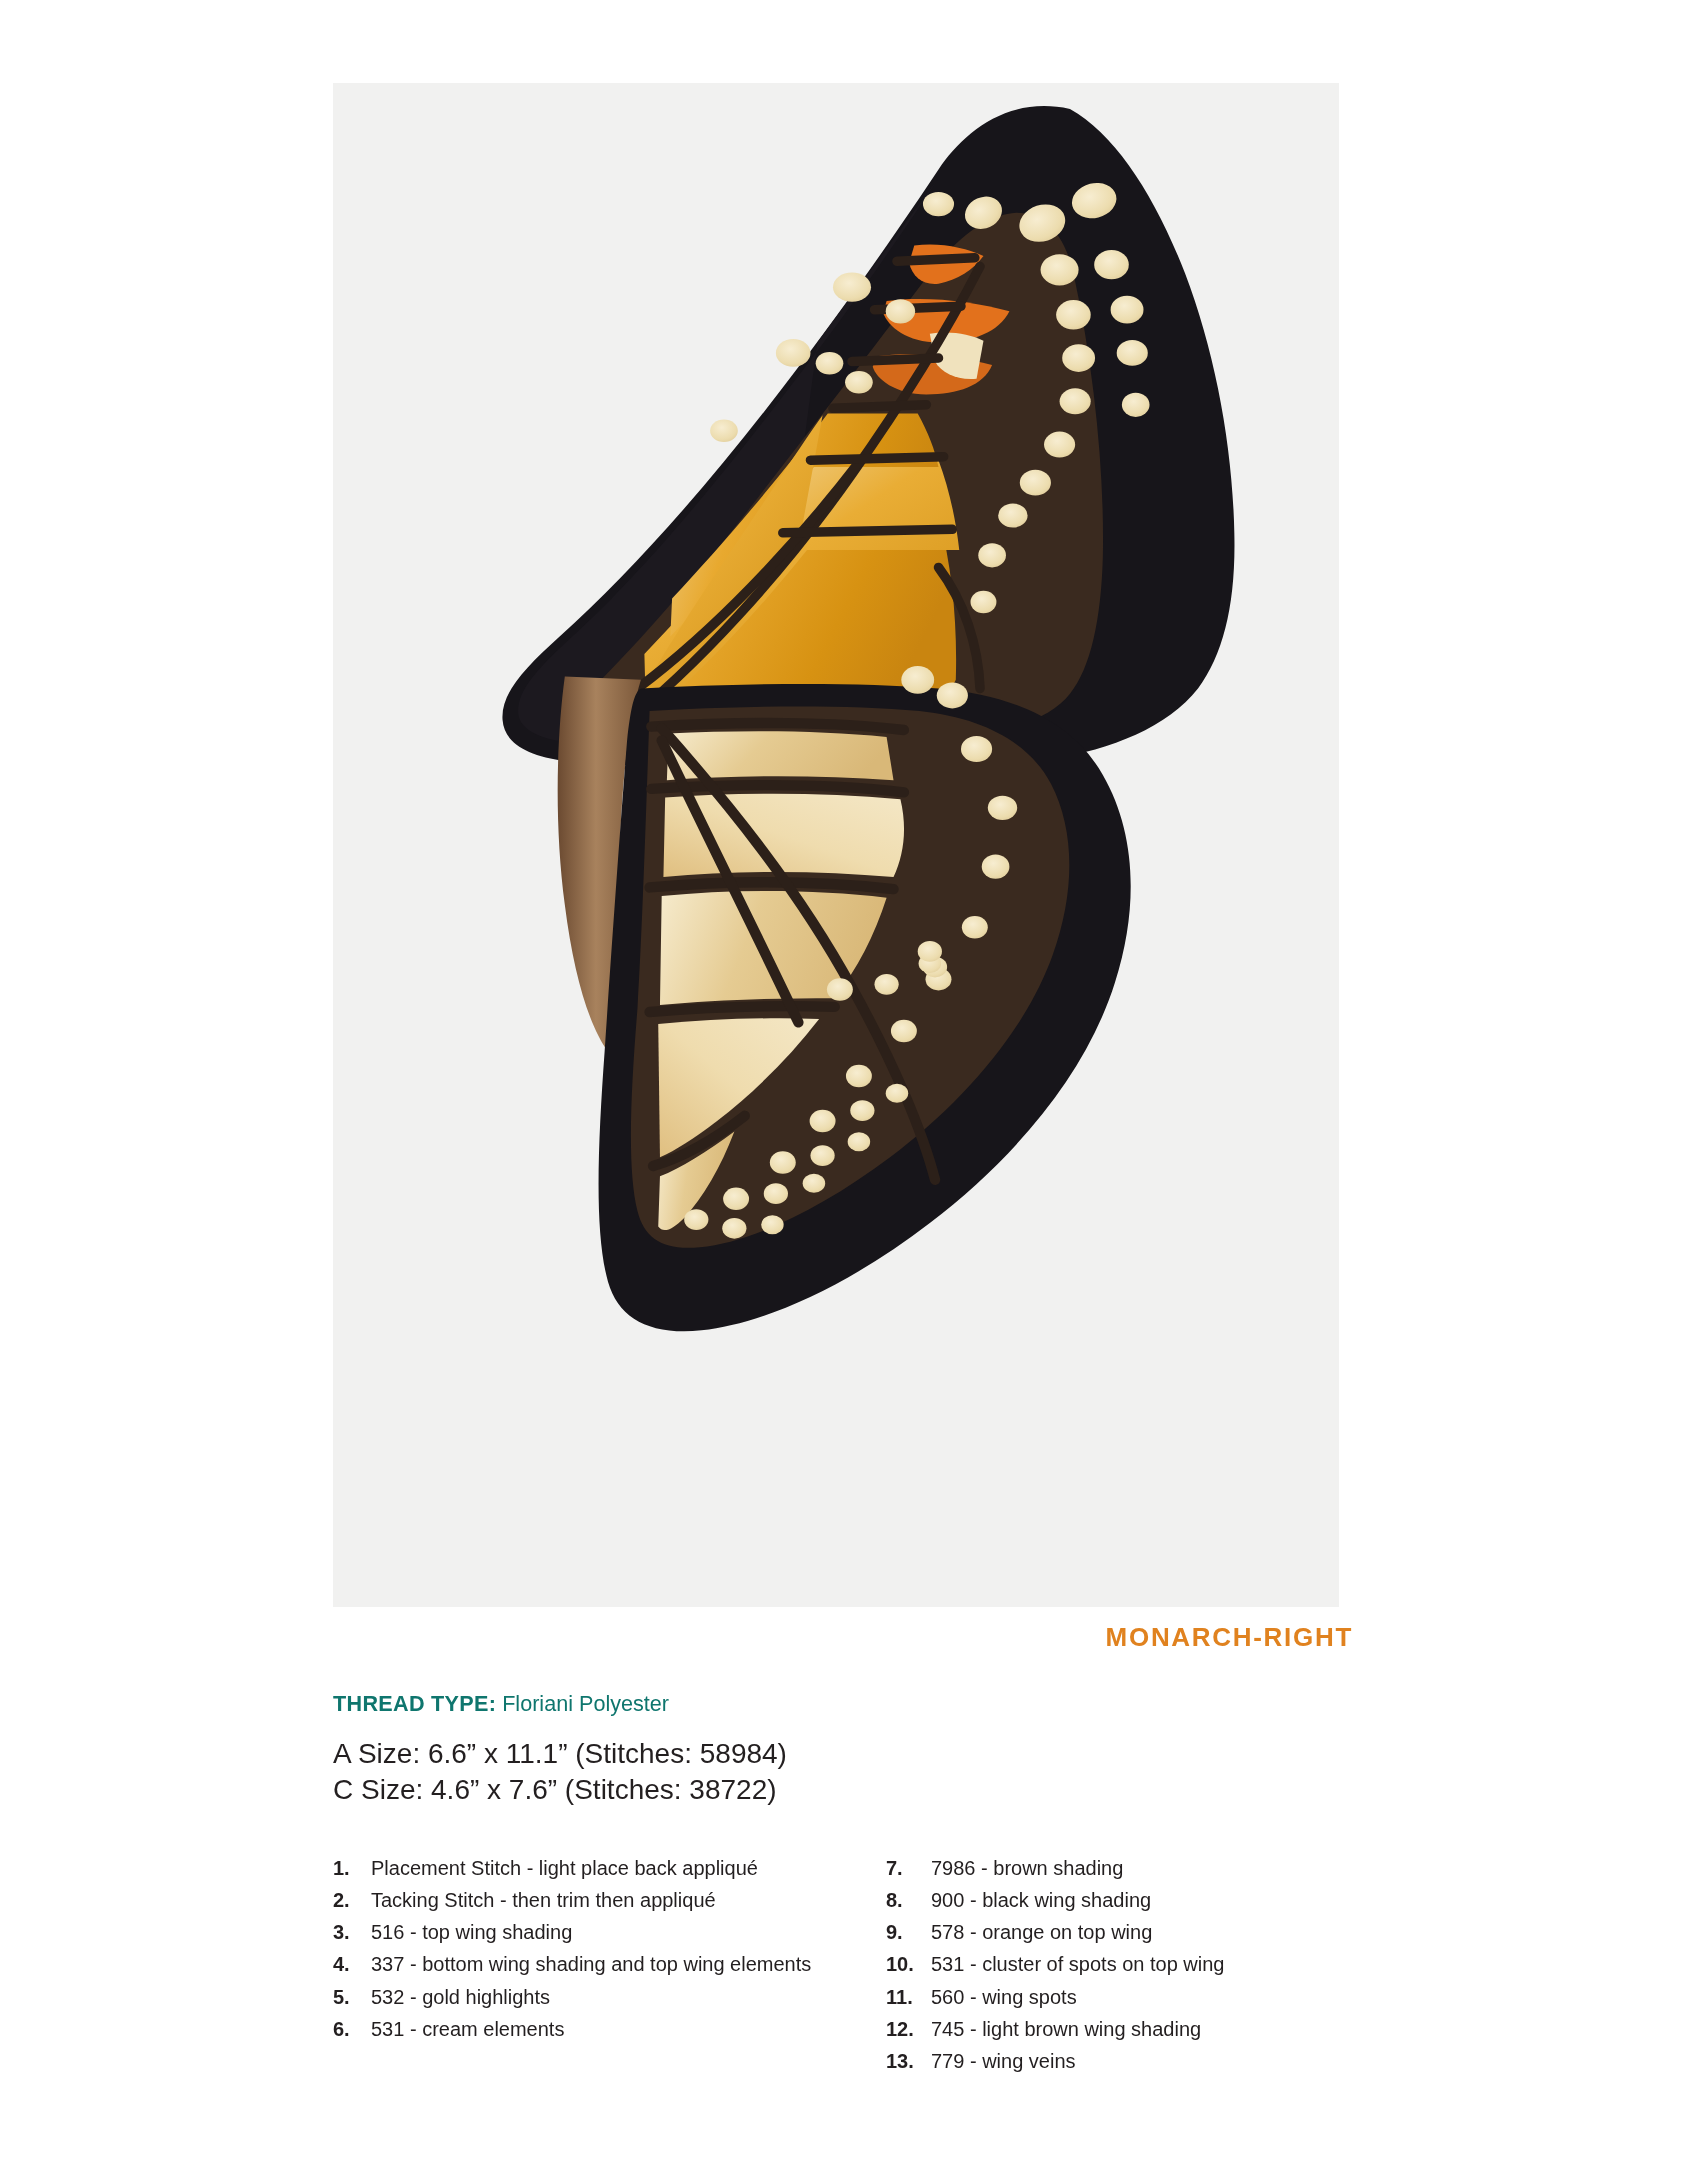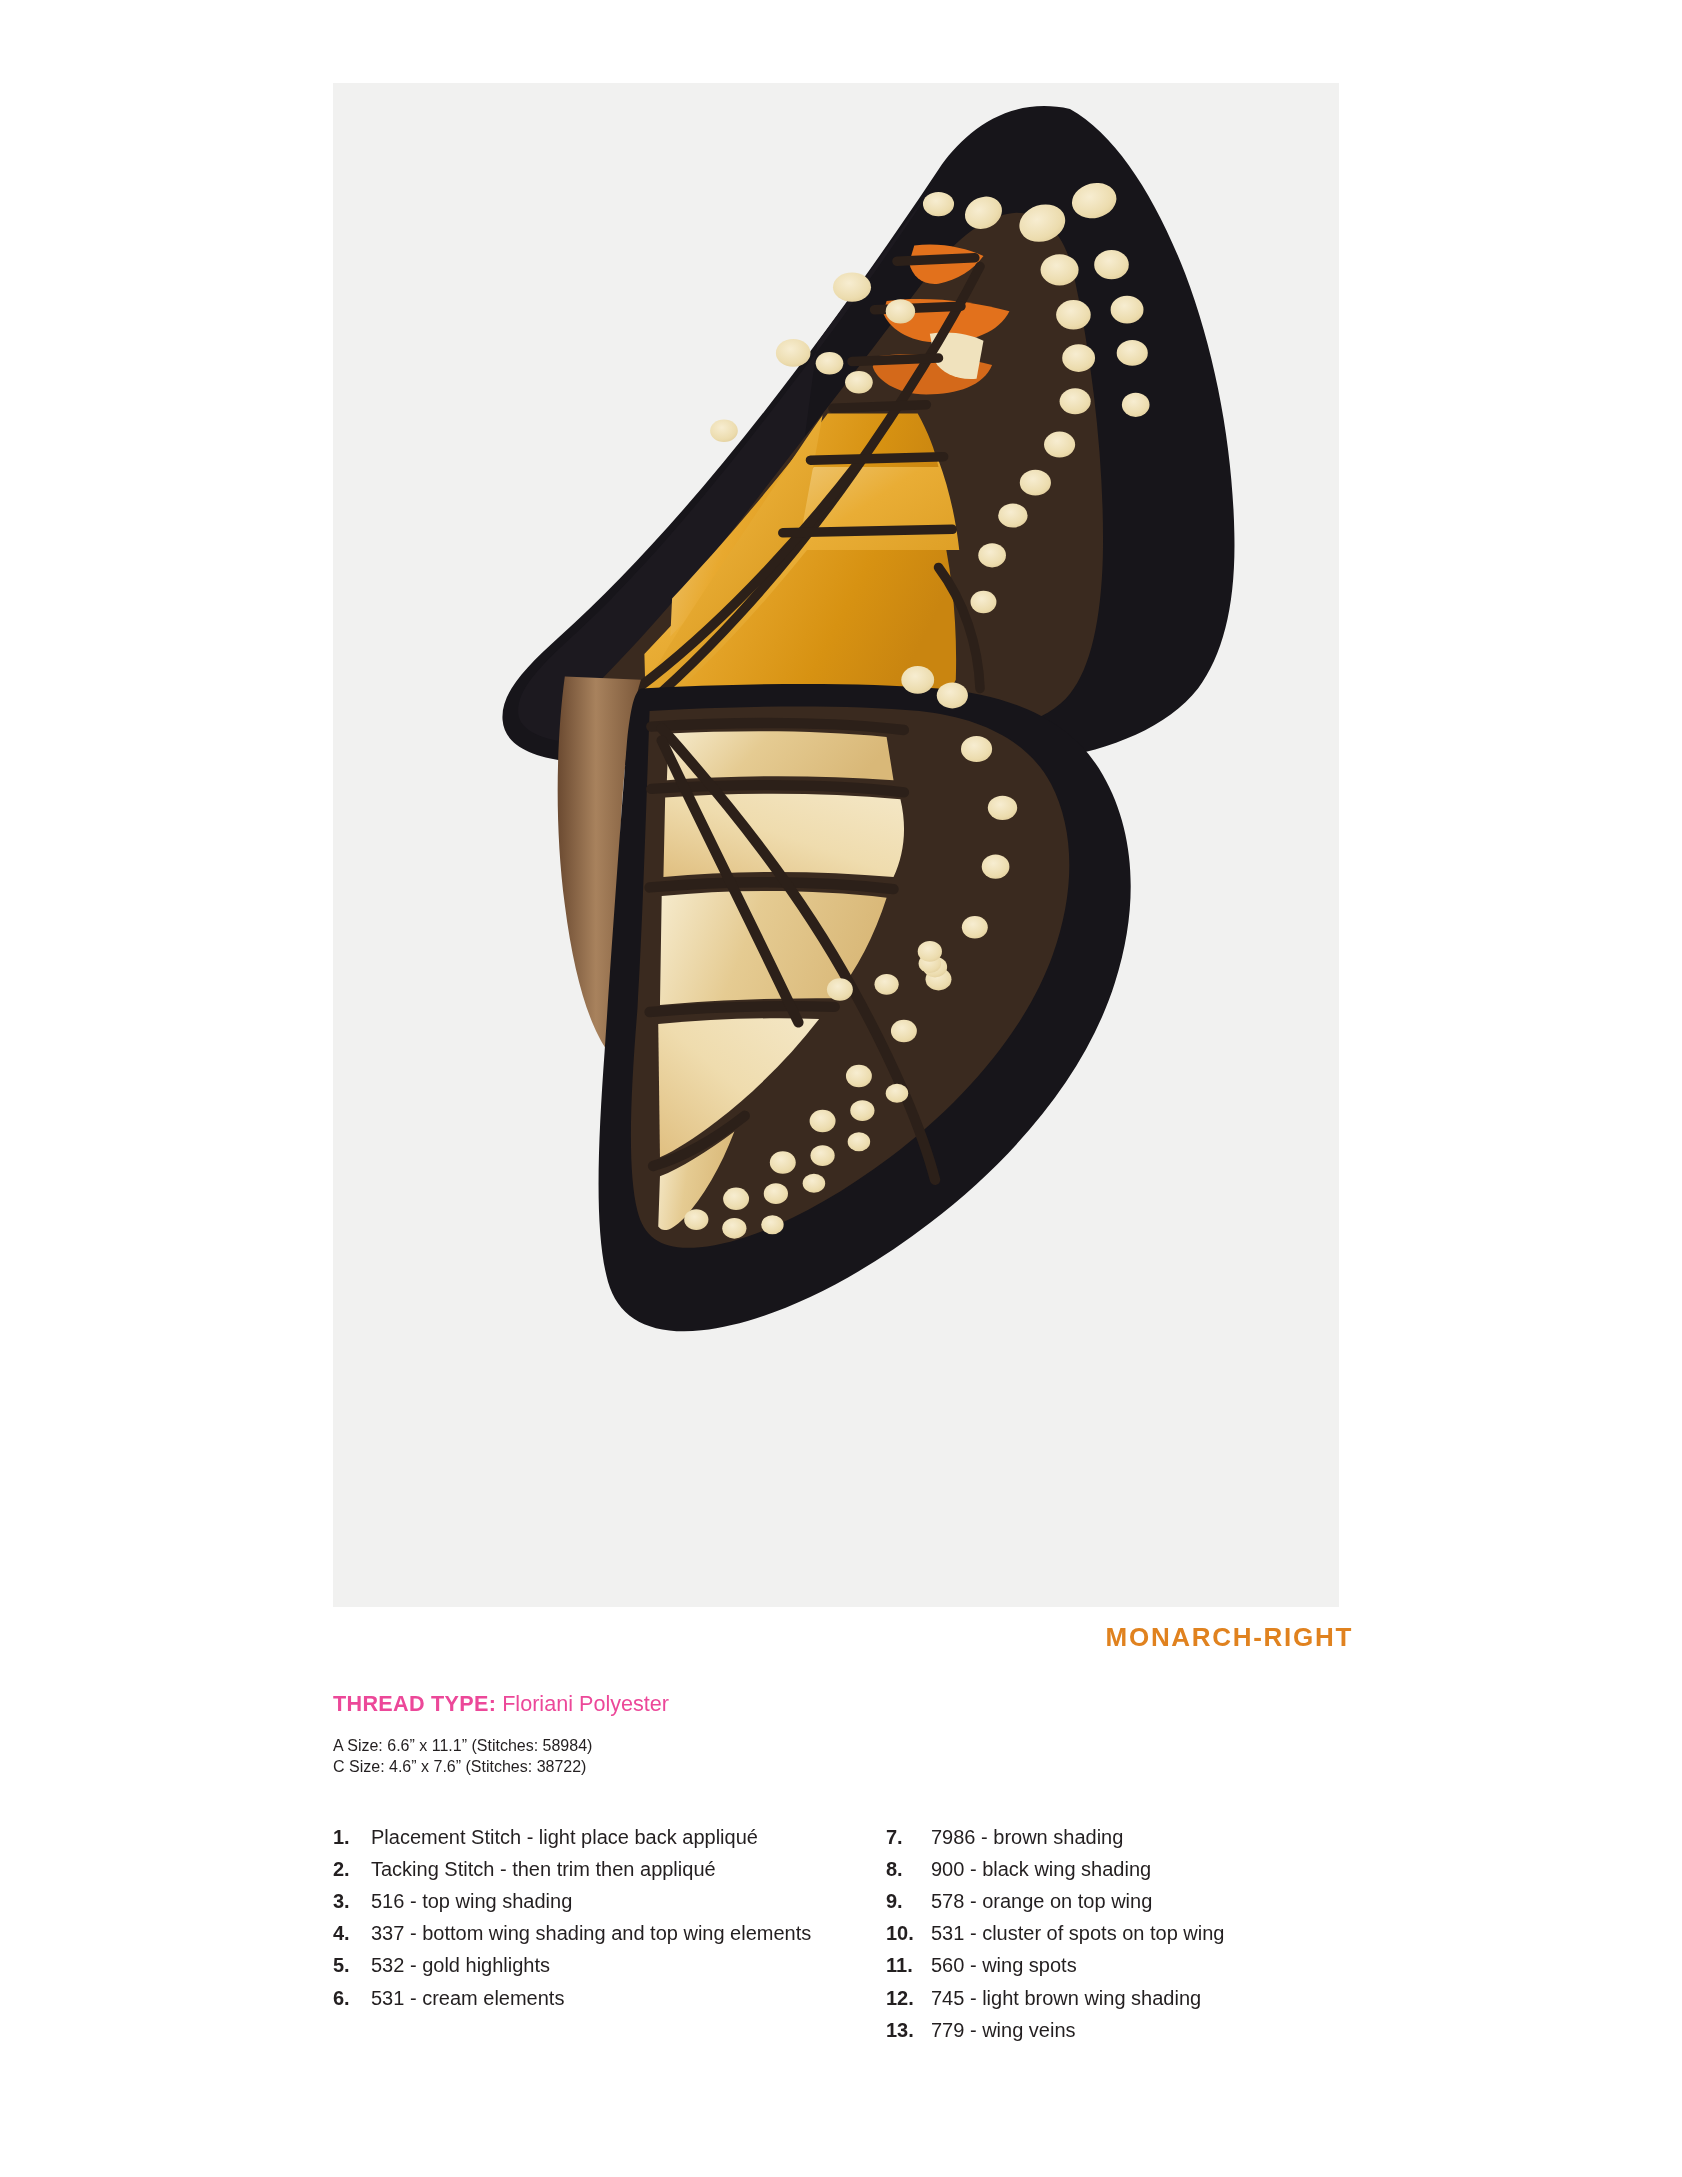--- a/index.html
+++ b/index.html
@@ -46,32 +46,32 @@
   .title {
     font-size: 26px;
     font-weight: bold;
     letter-spacing: 1.7px;
     color: #e0821f;
     margin: 0 0 38px 0;
     text-align: right;
   }
   .thread-line {
     font-size: 21.6px;
-    color: #ec4899;
+    color: #0f766e;
     margin: 0 0 19px 0;
   }
   .thread-line .lbl {
     font-weight: bold;
     letter-spacing: 0.3px;
   }
   .thread-line .val {
     font-weight: normal;
   }
   .sizes {
-    font-size: 16px;
+    font-size: 28px;
     color: #231f20;
     line-height: 1.30;
     margin: 14px 0 47px 0;
   }
   .sizes div { white-space: pre; }
 
   .lists {
     position: relative;
     width: 1020px;
   }

